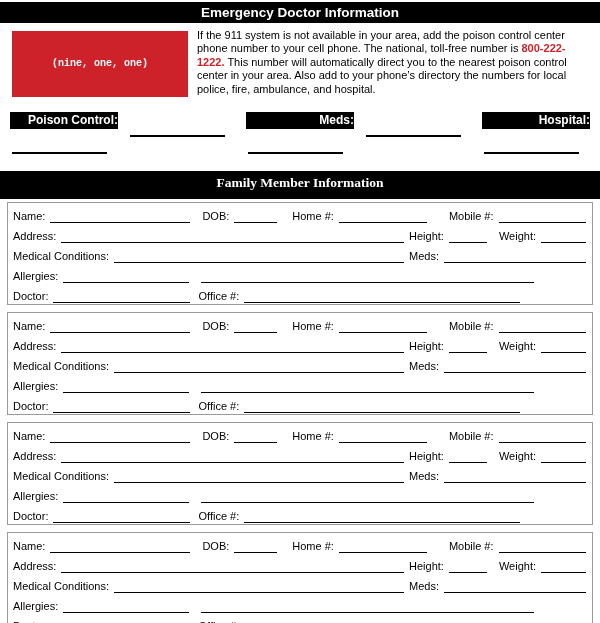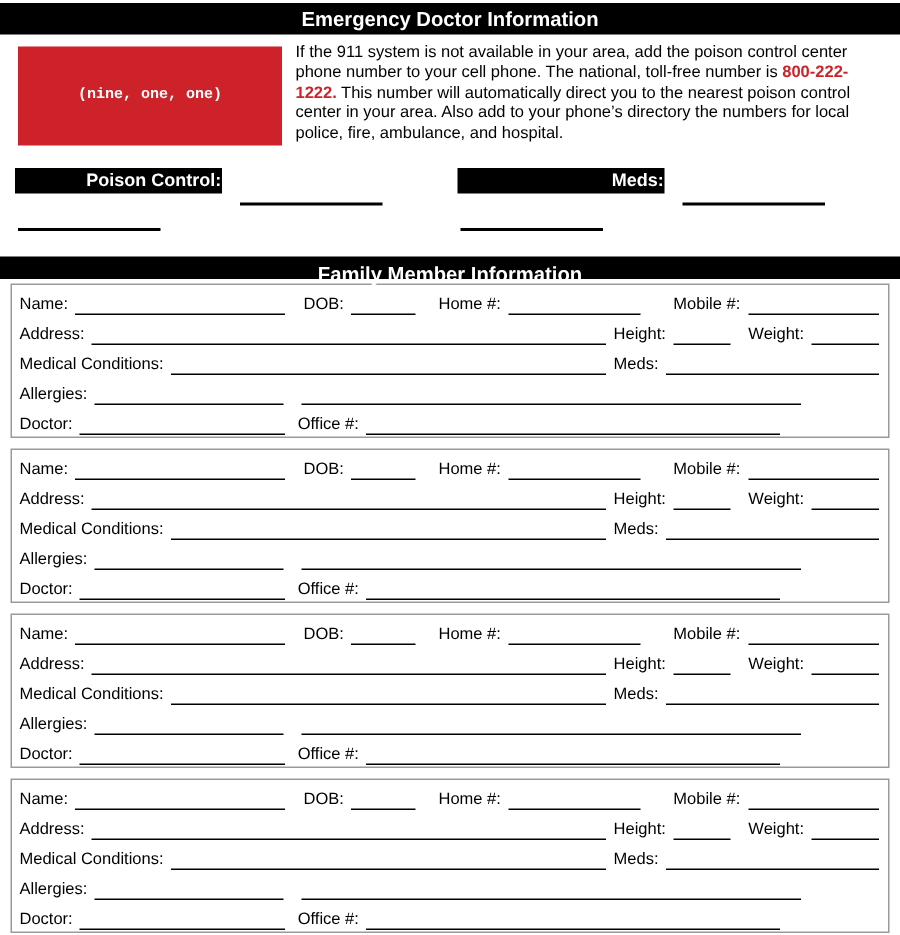--- a/index.html
+++ b/index.html
@@ -7,21 +7,21 @@
   body {
     width: 600px; height: 623px; overflow: hidden;
     background: #ffffff; color: #000000;
     font-family: "Liberation Sans", sans-serif;
   }
   .section-bar {
     background: #000000; color: #ffffff; font-weight: bold;
     text-align: center; width: 600px;
   }
   .topbar { margin-top: 2px; height: 21px; line-height: 21px; font-size: 13.5px; }
-  .familybar { margin-top: 17px; height: 15px; line-height: 23px; font-size: 13.5px; }
+  .familybar { margin-top: 17px; height: 28px; line-height: 23px; font-size: 13.5px; font-family: Liberation Serif, serif; }
 
   .intro { margin: 8px 10px 0 10px; display: flex; }
   .badge {
     width: 176px; height: 66px; margin-left: 2px; flex: none;
     background: #ce222a; color: #ffffff; font-weight: bold;
     display: flex; flex-direction: column; align-items: center; justify-content: center;
     text-align: center;
   }
   .badge-number { font-size: 22px; letter-spacing: 2px; line-height: 24px; }
   .badge-sub { font-size: 10px; line-height: 14px; font-family: Liberation Mono, monospace; }
@@ -76,20 +76,24 @@
   <div class="contact-col">
     <div class="contact-line"></div>
   </div>
   <div class="contact-col">
     <div class="contact-bar">Meds:</div>
     <div class="contact-line"></div>
   </div>
   <div class="contact-col">
     <div class="contact-line"></div>
   </div>
+  <div class="contact-col">
+    <div class="contact-bar">Hospital:</div>
+    <div class="contact-line"></div>
+  </div>
 </div>
 
 <div class="section-bar familybar">
   <span>Family Member Information</span>
 </div>
 
 <div id="members">
   <div class="member-block">
     <div class="frow">
       <span class="lbl">Name:</span>

